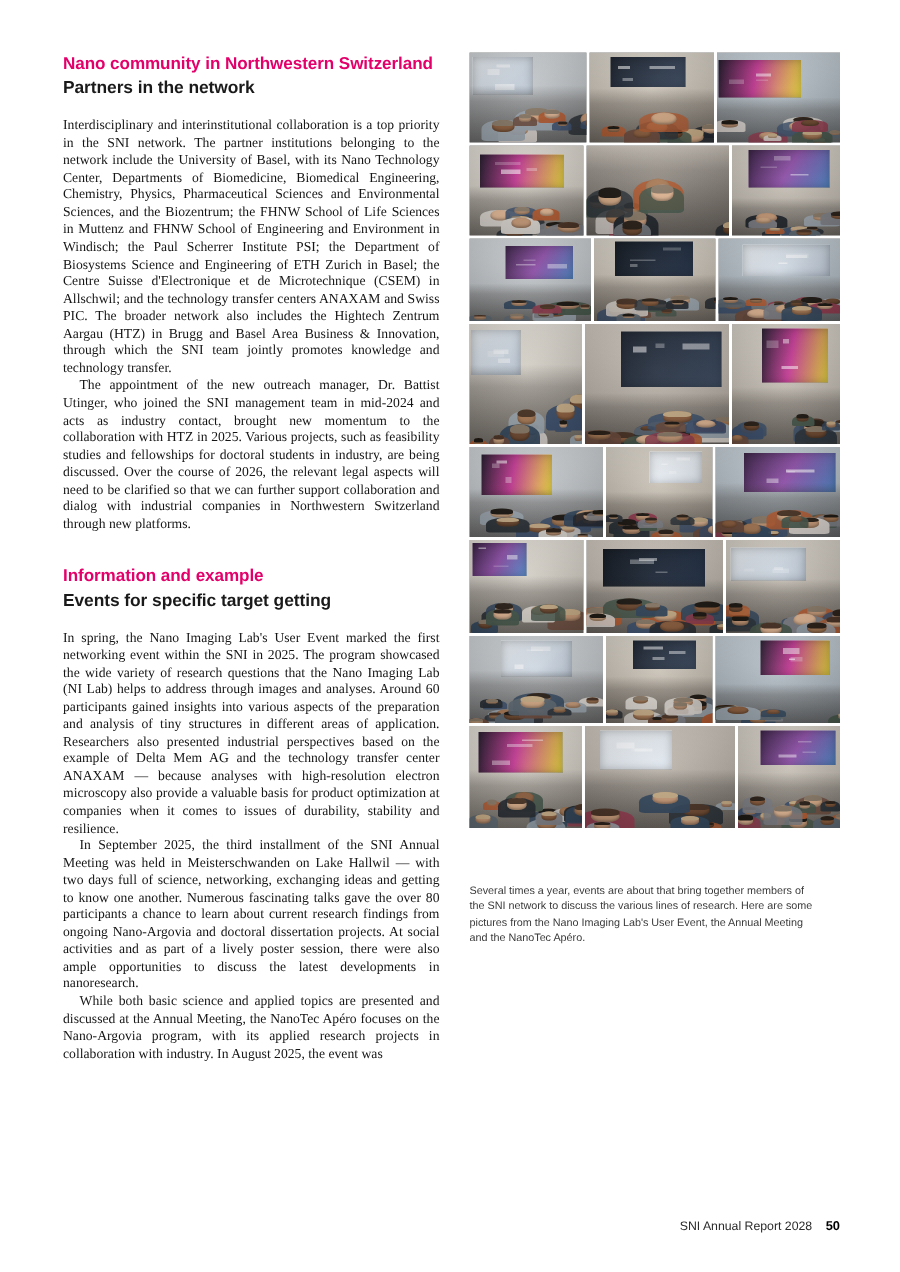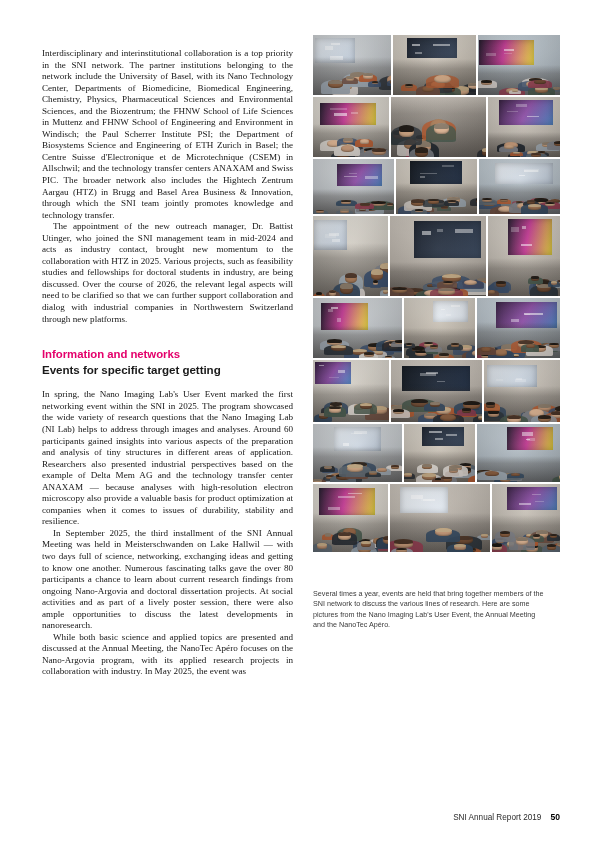--- a/index.html
+++ b/index.html
@@ -128,32 +128,34 @@
   }
   .footer-page { font-weight: bold; font-size: 8.6px; color: #000; }
 </style>
 </head>
 <body>
 
 <div class="page">
 
   <div class="text-column">
 
+    <div class="kicker">Nano community in Northwestern Switzerland</div>
+    <div class="subhead">Partners in the network</div>
 
     <p class="body-para first">Interdisciplinary and interinstitutional collaboration is a top priority in the SNI network. The partner institutions belonging to the network include the University of Basel, with its Nano Technology Center, Departments of Biomedicine, Biomedical Engineering, Chemistry, Physics, Pharmaceutical Sciences and Environmental Sciences, and the Biozentrum; the FHNW School of Life Sciences in Muttenz and FHNW School of Engineering and Environment in Windisch; the Paul Scherrer Institute PSI; the Department of Biosystems Science and Engineering of ETH Zurich in Basel; the Centre Suisse d'Electronique et de Microtechnique (CSEM) in Allschwil; and the technology transfer centers ANAXAM and Swiss PIC. The broader network also includes the Hightech Zentrum Aargau (HTZ) in Brugg and Basel Area Business &amp; Innovation, through which the SNI team jointly promotes knowledge and technology transfer.</p>
     <p class="body-para indent">The appointment of the new outreach manager, Dr. Battist Utinger, who joined the SNI management team in mid-2024 and acts as industry contact, brought new momentum to the collaboration with HTZ in 2025. Various projects, such as feasibility studies and fellowships for doctoral students in industry, are being discussed. Over the course of 2026, the relevant legal aspects will need to be clarified so that we can further support collaboration and dialog with industrial companies in Northwestern Switzerland through new platforms.</p>
 
     <div class="section-gap"></div>
 
-    <div class="kicker">Information and networks</div>
+    <div class="kicker">Information and example</div>
     <div class="subhead">Events for specific target getting</div>
 
     <p class="body-para first">In spring, the Nano Imaging Lab's User Event marked the first networking event within the SNI in 2025. The program showcased the wide variety of research questions that the Nano Imaging Lab (NI Lab) helps to address through images and analyses. Around 60 participants gained insights into various aspects of the preparation and analysis of tiny structures in different areas of application. Researchers also presented industrial perspectives based on the example of Delta Mem AG and the technology transfer center ANAXAM — because analyses with high-resolution electron microscopy also provide a valuable basis for product optimization at companies when it comes to issues of durability, stability and resilience.</p>
     <p class="body-para indent">In September 2025, the third installment of the SNI Annual Meeting was held in Meisterschwanden on Lake Hallwil — with two days full of science, networking, exchanging ideas and getting to know one another. Numerous fascinating talks gave the over 80 participants a chance to learn about current research findings from ongoing Nano-Argovia and doctoral dissertation projects. At social activities and as part of a lively poster session, there were also ample opportunities to discuss the latest developments in nanoresearch.</p>
-    <p class="body-para indent">While both basic science and applied topics are presented and discussed at the Annual Meeting, the NanoTec Apéro focuses on the Nano-Argovia program, with its applied research projects in collaboration with industry. In May 2025, the event was</p>
+    <p class="body-para indent">While both basic science and applied topics are presented and discussed at the Annual Meeting, the NanoTec Apéro focuses on the Nano-Argovia program, with its applied research projects in collaboration with industry. In August 2025, the event was</p>
   </div>
 
   <div class="photo-area">
     <div class="photo-grid" id="photo-grid">
         <div class="photo-row" style="height: 60px;">
           <div class="photo" title="audience seated in lecture hall facing projection screen with slides" aria-label="audience seated in lecture hall facing projection screen with slides" style="flex: 95 0 0px; height: 100%;">
             <div class="ph-inner">
               <div class="scene-wall" style="background: linear-gradient(175deg, rgb(207, 211, 214) 0%, rgb(174, 179, 183) 100%);"></div>
               <div class="scene-screen" style="left: 3.10322%; top: 5.20891%; width: 50.1287%; height: 42.0794%; background: linear-gradient(135deg, rgb(232, 237, 242) 0%, rgb(207, 216, 226) 60%, rgb(183, 195, 209) 100%); box-shadow: rgba(0, 0, 0, 0.25) 0px 0px 6px inset;">
                 <div style="position: absolute; left: 37.6349%; top: 70.0347%; width: 32.0637%; height: 15.6225%; background: rgba(255, 255, 255, 0.482);"></div>
@@ -1259,20 +1261,20 @@
                 <div class="head" style="left: 35.2863%; bottom: 19.3553%; width: 18.4232%; height: 21.1867%; background: rgb(224, 182, 148); box-shadow: rgba(0, 0, 0, 0.35) 0px -1px 2px inset;"></div>
                 <div style="position: absolute; left: 35.2863%; bottom: 29.4881%; width: 18.4232%; height: 11.9751%; border-radius: 50% 50% 30% 30%; background: rgb(138, 122, 104);"></div>
               </div>
               <div style="position: absolute; inset: 0px; background: radial-gradient(at 50% 40%, rgba(255, 255, 255, 0.06) 0%, rgba(0, 0, 0, 0.18) 100%);"></div>
             </div>
           </div>
         </div>
       </div>
   </div>
 
-  <div class="caption">Several times a year, events are held that bring together members of the SNI network to discuss the various lines of research. Here are some pictures from the Nano Imaging Lab's User Event, the Annual Meeting and the NanoTec Apéro.</div>
+  <div class="caption">Several times a year, events are about that bring together members of the SNI network to discuss the various lines of research. Here are some pictures from the Nano Imaging Lab's User Event, the Annual Meeting and the NanoTec Apéro.</div>
 
   <div class="footer">
-    <span>SNI Annual Report 2019</span>
+    <span>SNI Annual Report 2028</span>
     <span class="footer-page">50</span>
   </div>
 
 </div>
 
 </body></html>

